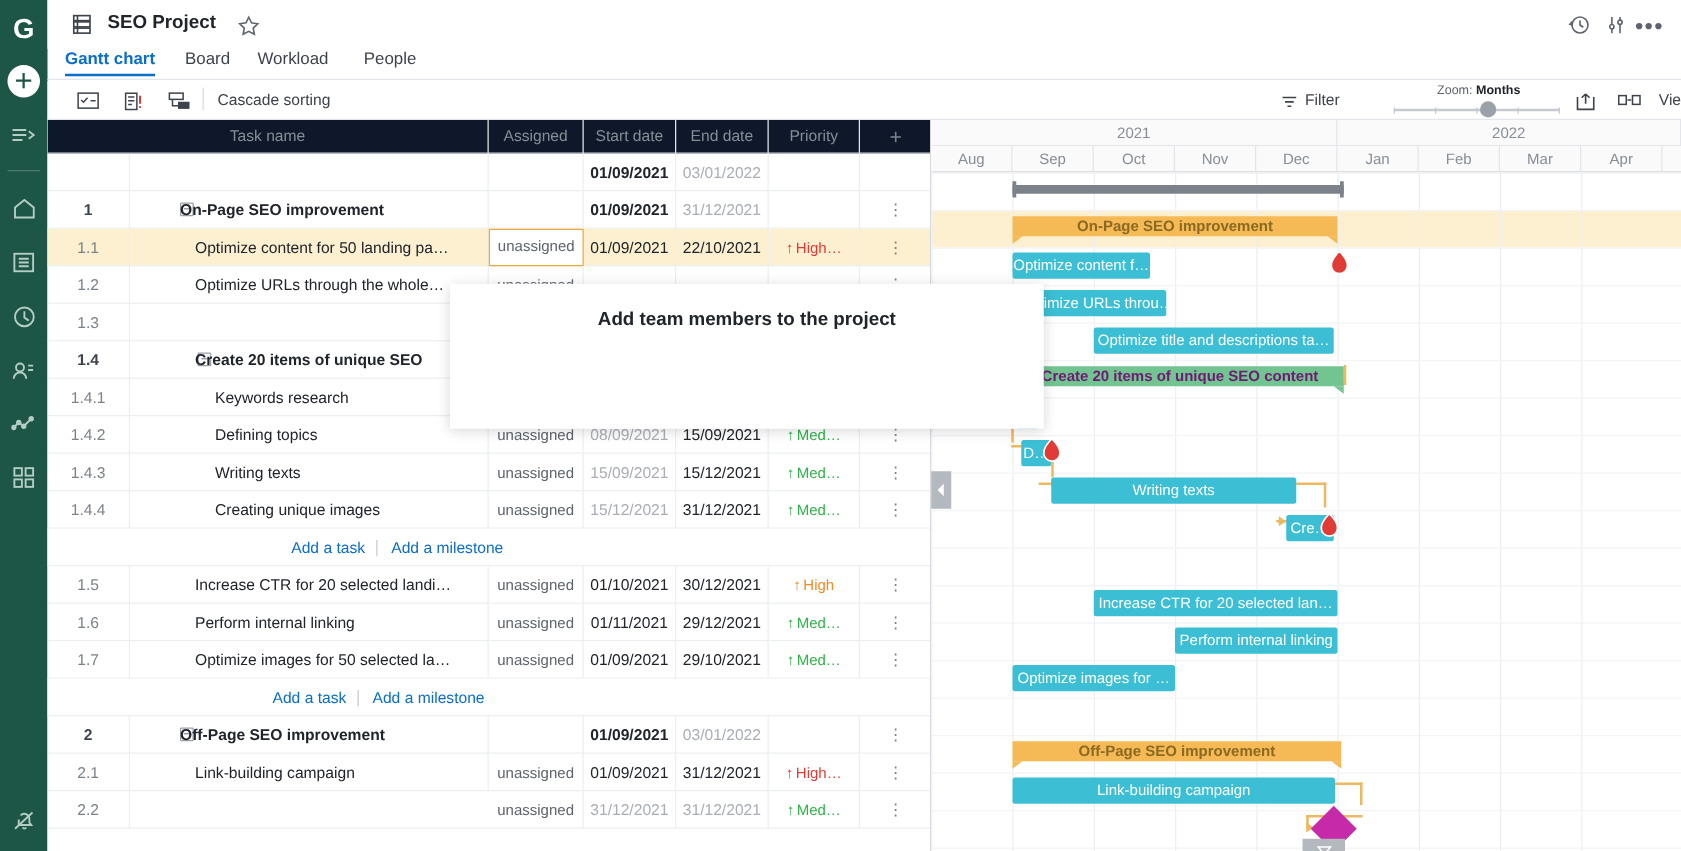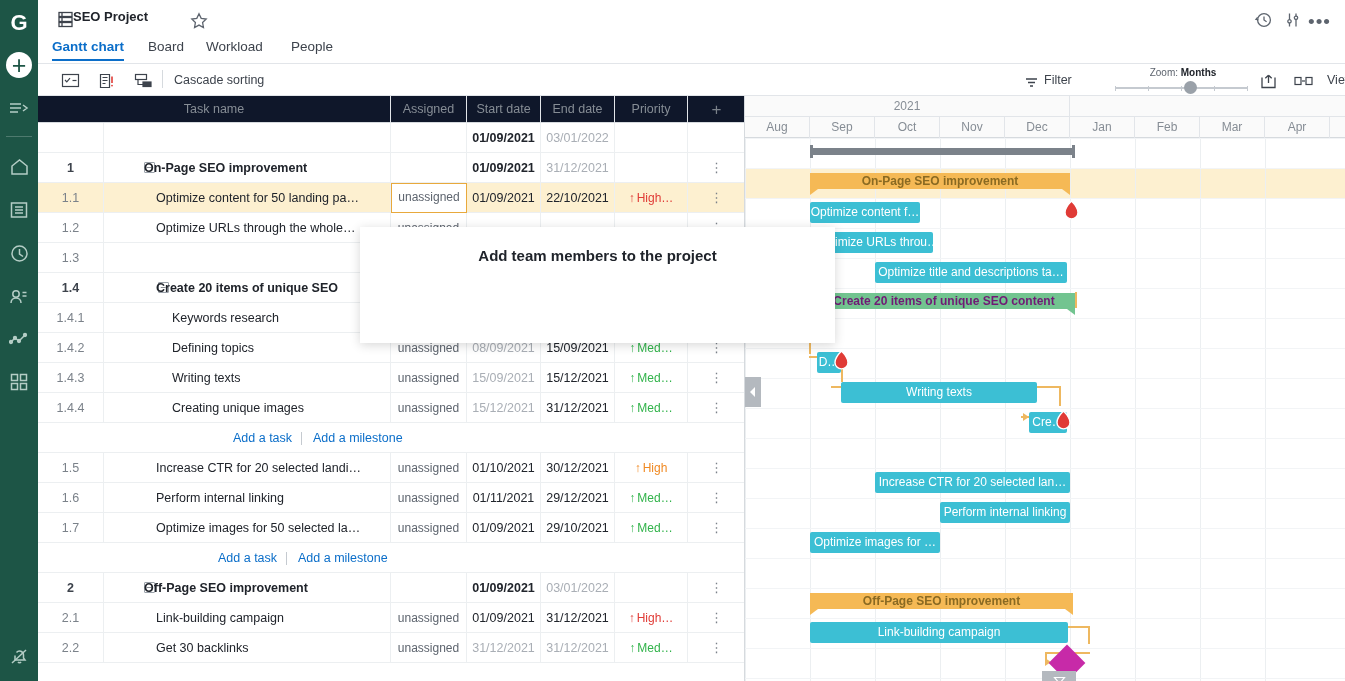--- a/index.html
+++ b/index.html
@@ -39,22 +39,22 @@
   #rail .bell { position: absolute; bottom: 12px; }
   #rail svg { stroke: #c9ded7; fill: none; stroke-width: 1.5; }
 
   
   #header {
     position: absolute; left: 38px; top: 0; width: 1307px; height: 39px;
     background: #fff;
   }
   #header .doc-icon { position: absolute; left: 18px; top: 10px; cursor: pointer; }
   #title {
-    position: absolute; left: 35px; top: 9px;
-    font-size: 13px; font-weight: bold; color: #20242b;
+    position: absolute; left: 48px; top: 9px;
+    font-size: 15px; font-weight: bold; color: #20242b;
   }
   #star { position: absolute; left: 152px; top: 12px; cursor: pointer; }
   #header .tr { position: absolute; top: 11px; cursor: pointer; }
   #ic-history { left: 1216px; }
   #ic-settings { left: 1246px; }
   #ic-more {
     left: 1270px; top: 7px; font-size: 19px; color: #5d646e; letter-spacing: 1px;
   }
 
   
@@ -585,38 +585,38 @@
           <div class="cell c-wbs">2.1</div>
           <div class="cell c-name nameindent-1">Link-building campaign</div>
           <div class="cell c-asg">unassigned</div>
           <div class="cell c-start">01/09/2021</div>
           <div class="cell c-end">31/12/2021</div>
           <div class="cell c-pri"><span class="pri-arrow" style="color: rgb(224, 59, 54);">↑</span><span style="color: rgb(224, 59, 54);">High…</span></div>
           <div class="cell c-menu"><span class="kebab">⋮</span></div>
         </div>
         <div class="trow" style="top: 537px;">
           <div class="cell c-wbs">2.2</div>
-          <div class="cell c-name nameindent-1">Get 30 backlinks</div>
           <div class="cell c-asg">unassigned</div>
           <div class="cell c-start dim">31/12/2021</div>
           <div class="cell c-end dim">31/12/2021</div>
           <div class="cell c-pri"><span class="pri-arrow" style="color: rgb(49, 179, 74);">↑</span><span style="color: rgb(49, 179, 74);">Med…</span></div>
           <div class="cell c-menu"><span class="kebab">⋮</span></div>
         </div>
       </div>
   </div>
   <div id="handle">
     <svg width="8" height="10" viewBox="0 0 8 10" fill="#fff">
         <path d="M6 0L1 5l5 5z"></path>
       </svg>
   </div>
 
   <div id="gantt">
     <div id="gyear">
         <div class="yearcell" style="left: 0px; width: 325px;">2021</div>
+        <div class="yearcell" style="left: 325px; width: 275px;">2022</div>
       </div>
     <div id="gmonth">
         <div class="monthcell" style="left: 0px; width: 65px;">Aug</div>
         <div class="monthcell" style="left: 65px; width: 65px;">Sep</div>
         <div class="monthcell" style="left: 130px; width: 65px;">Oct</div>
         <div class="monthcell" style="left: 195px; width: 65px;">Nov</div>
         <div class="monthcell" style="left: 260px; width: 65px;">Dec</div>
         <div class="monthcell" style="left: 325px; width: 65px;">Jan</div>
         <div class="monthcell" style="left: 390px; width: 65px;">Feb</div>
         <div class="monthcell" style="left: 455px; width: 65px;">Mar</div>

